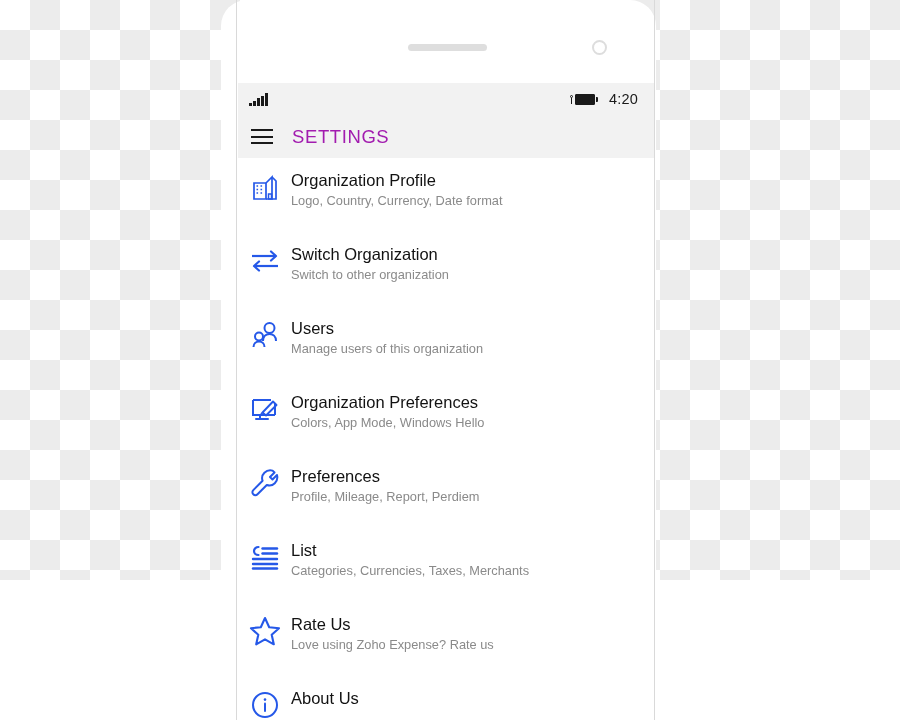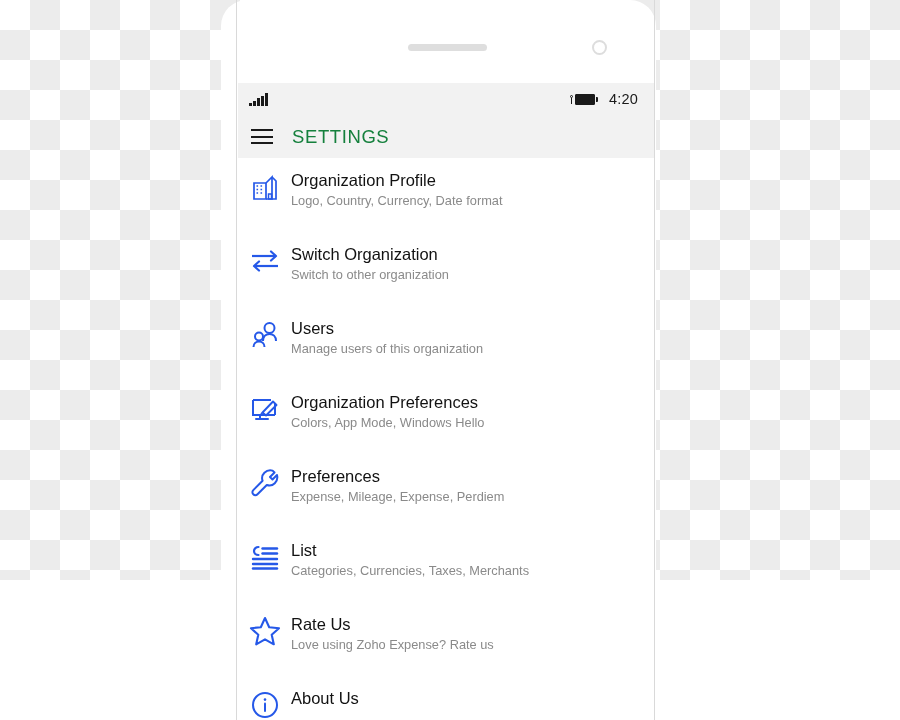--- a/index.html
+++ b/index.html
@@ -171,21 +171,21 @@
     cursor: pointer;
   }
   .hamburger span {
     display: block;
     height: 2px;
     width: 100%;
     background: #1a1a1a;
   }
   .title-text {
     font-size: 18.5px;
-    color: #15803d;
+    color: #a21caf;
     letter-spacing: 0.6px;
   }
 
   
   .list {
     padding: 0;
     background: #ffffff;
   }
   .row {
     display: flex;
@@ -325,21 +325,21 @@
       </div>
 
       <div class="row">
         <div class="row-icon">
           <svg width="30" height="32" viewBox="0 0 30 32" fill="none" stroke="#2558e8" stroke-width="2" stroke-linejoin="round" stroke-linecap="round">
             <path d="M24.5 4.5 L20 9 L22.5 11.5 L27 7 C27.8 10 27 13 24.8 15.2 C22.6 17.4 19.5 18 16.8 17 L7.5 26.3 C6.3 27.5 4.4 27.5 3.3 26.3 C2.1 25.2 2.1 23.3 3.3 22.1 L12.6 12.8 C11.6 10.1 12.2 7 14.4 4.8 C16.6 2.6 19.6 1.8 22.6 2.6 Z" transform="translate(0,1)"></path>
           </svg>
         </div>
         <div class="row-text">
           <div class="row-title">Preferences</div>
-          <div class="row-sub">Expense, Mileage, Expense, Perdiem</div>
+          <div class="row-sub">Profile, Mileage, Report, Perdiem</div>
         </div>
       </div>
 
       <div class="row">
         <div class="row-icon">
           <svg width="32" height="28" viewBox="0 0 32 28" fill="none" stroke="#2558e8" stroke-width="2.4" stroke-linecap="round">
             <path d="M9.5 4 C7 4 5 5.8 5 8 C5 10.2 7 12 9.5 12" stroke-width="2.2"></path>
             <path d="M13.5 5.5 H28"></path>
             <path d="M13.5 10.5 H28"></path>
             <path d="M4 16 H28"></path>

